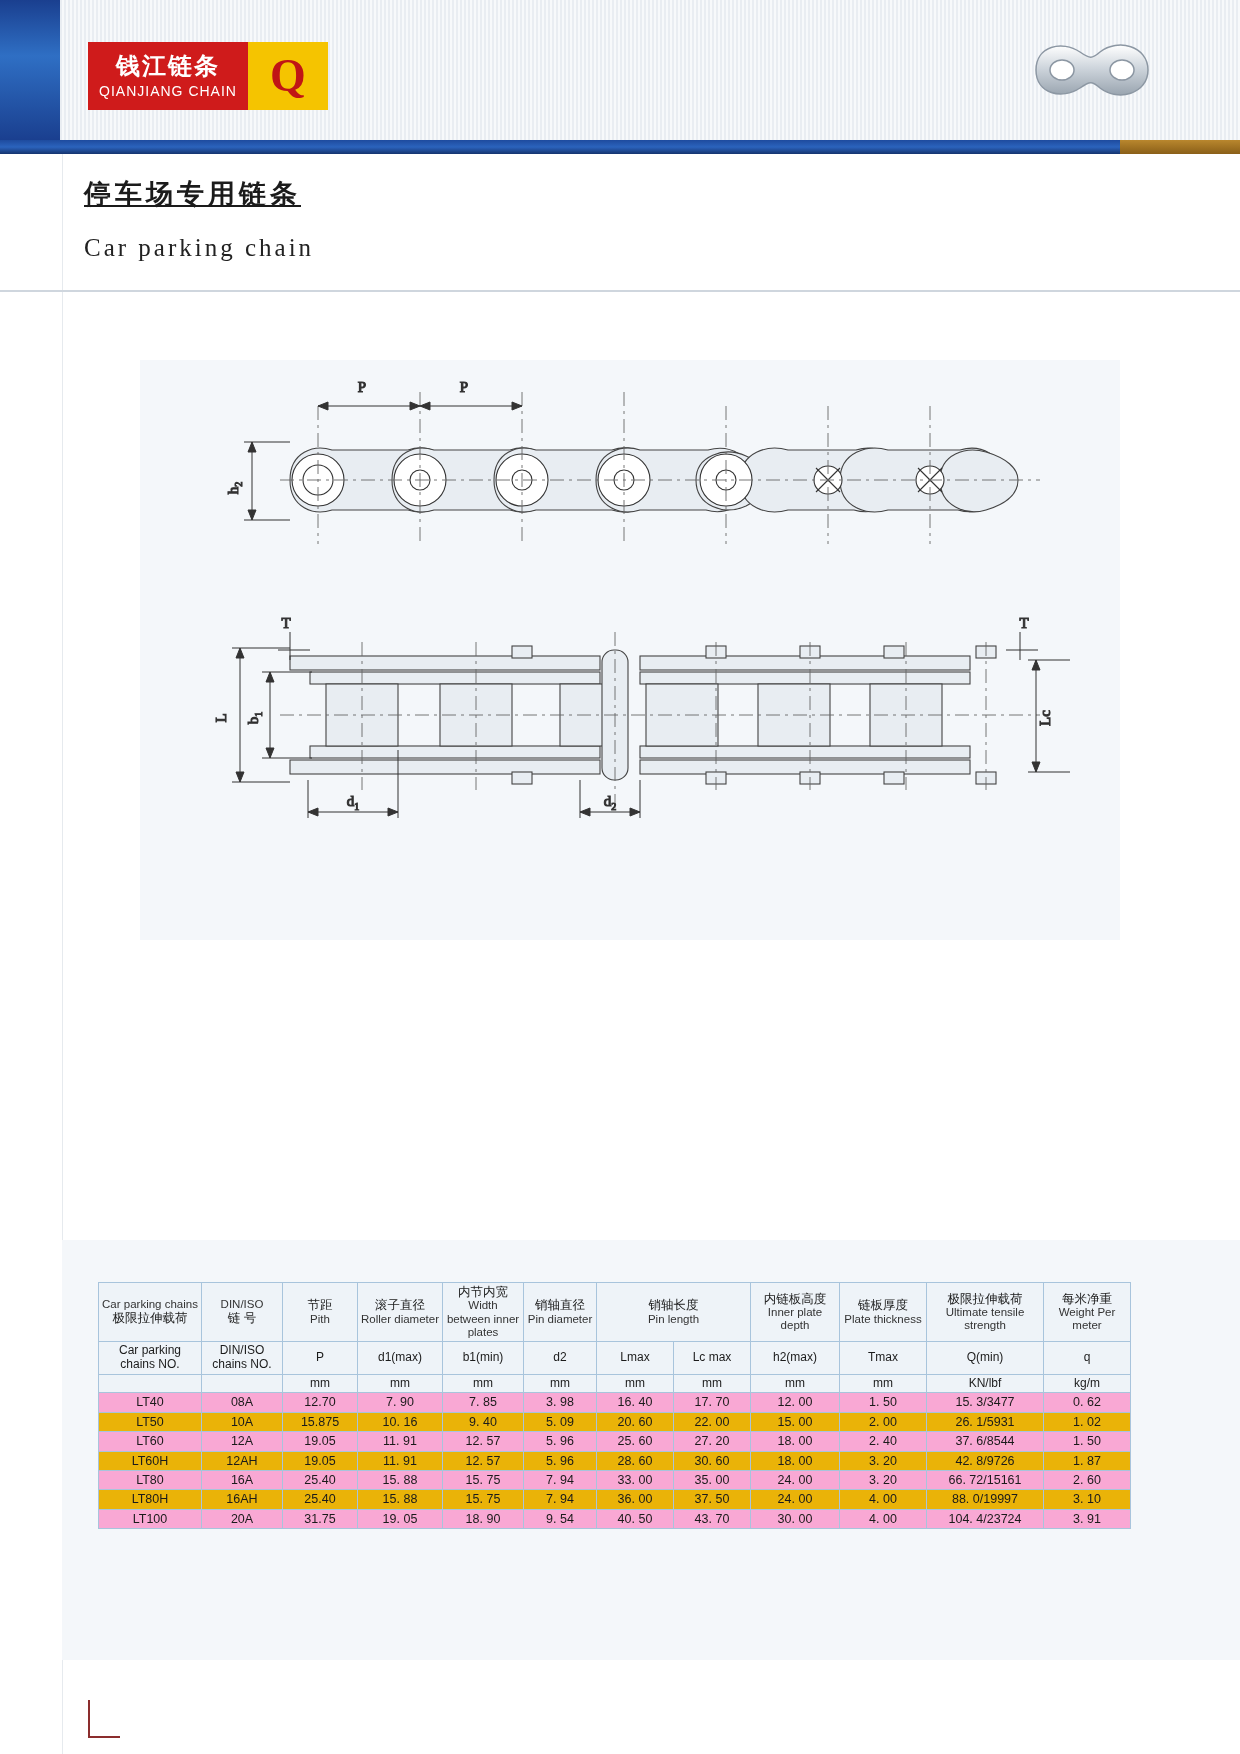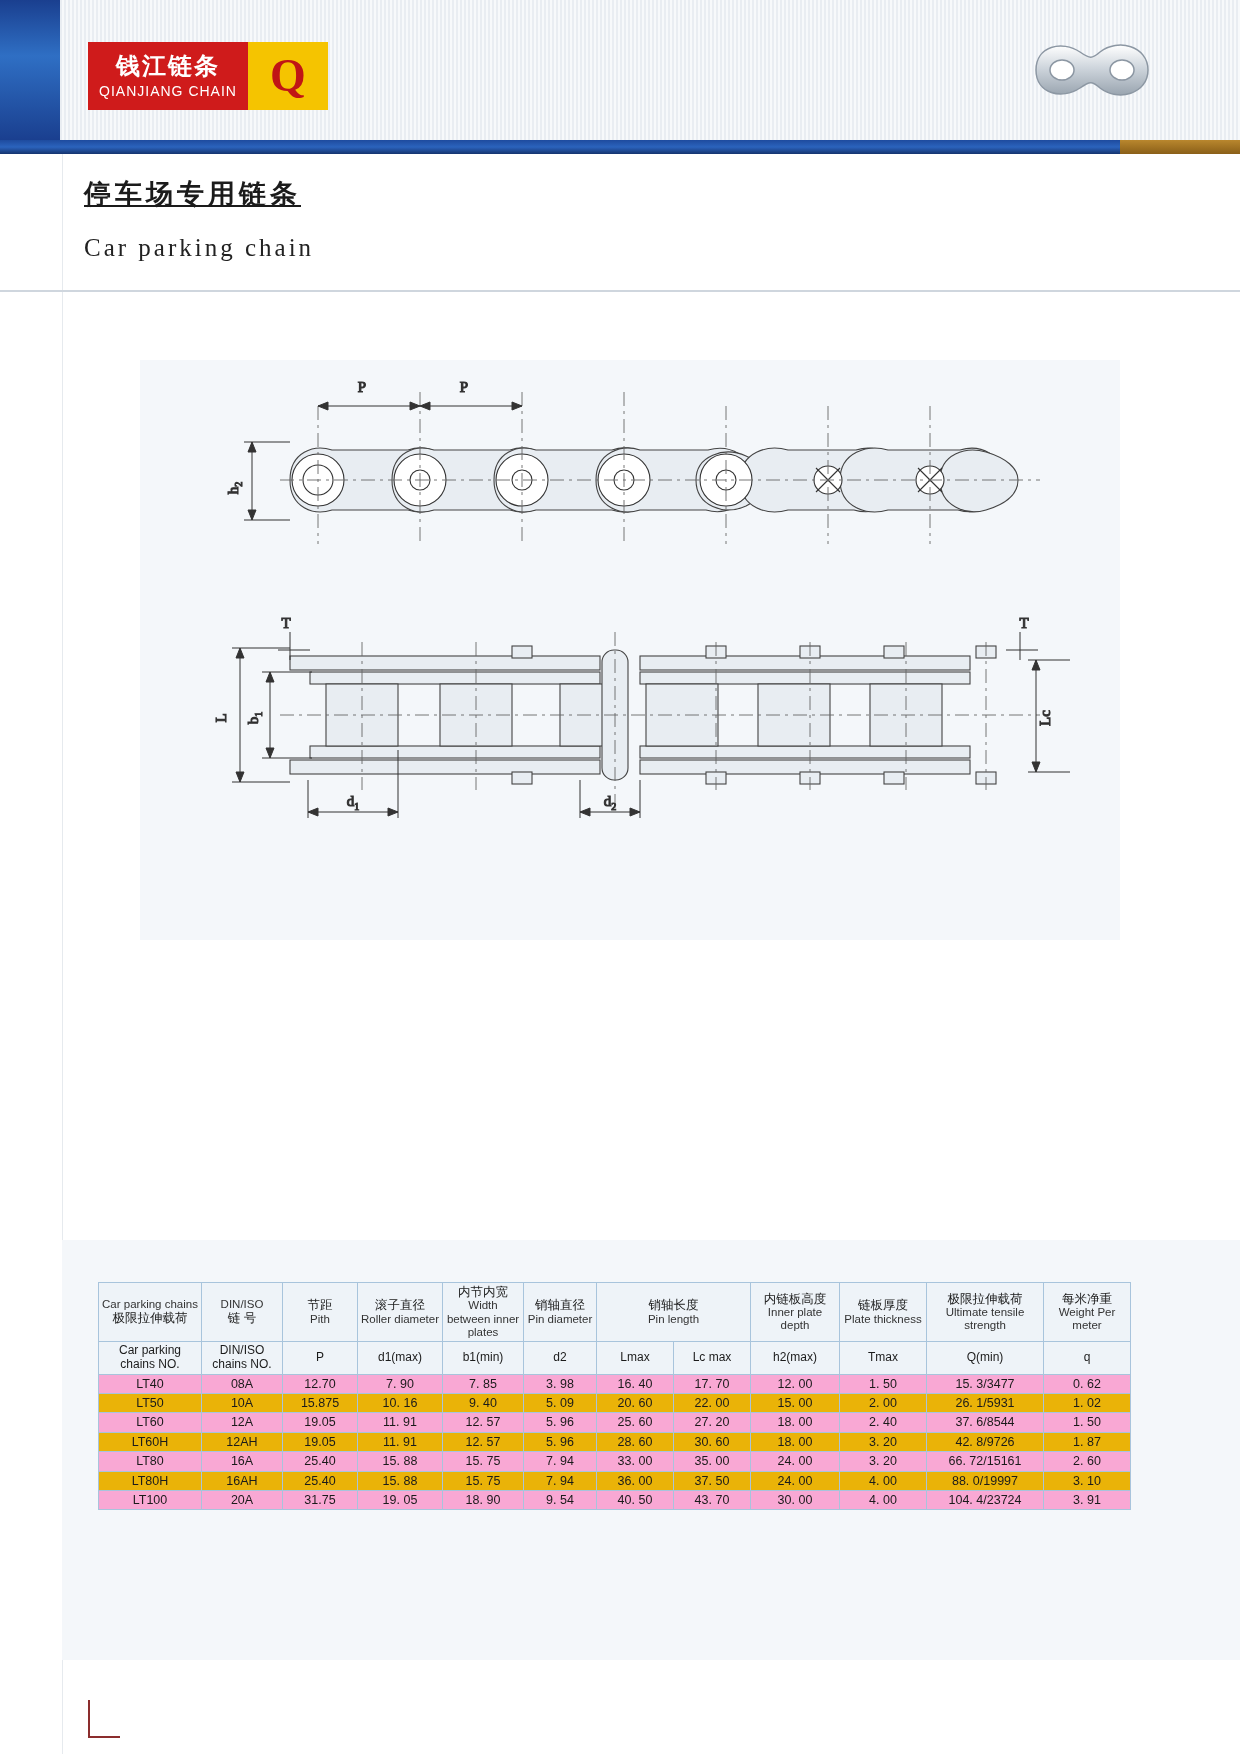--- a/index.html
+++ b/index.html
@@ -406,20 +406,34 @@
       <th class="c3">d1(max)</th>
       <th class="c4">b1(min)</th>
       <th class="c5">d2</th>
       <th class="c6">Lmax</th>
       <th class="c7">Lc max</th>
       <th class="c8">h2(max)</th>
       <th class="c9">Tmax</th>
       <th class="c10">Q(min)</th>
       <th class="c11">q</th>
     </tr>
+    <tr>
+      <th class="c0"></th>
+      <th class="c1"></th>
+      <th class="c2">mm</th>
+      <th class="c3">mm</th>
+      <th class="c4">mm</th>
+      <th class="c5">mm</th>
+      <th class="c6">mm</th>
+      <th class="c7">mm</th>
+      <th class="c8">mm</th>
+      <th class="c9">mm</th>
+      <th class="c10">KN/lbf</th>
+      <th class="c11">kg/m</th>
+    </tr>
   </thead>
   <tbody id="spec-body">
       <tr class="row-alt">
         <td class="c0">LT40</td>
         <td class="c1">08A</td>
         <td class="c2">12.70</td>
         <td class="c3">7. 90</td>
         <td class="c4">7. 85</td>
         <td class="c5">3. 98</td>
         <td class="c6">16. 40</td>

